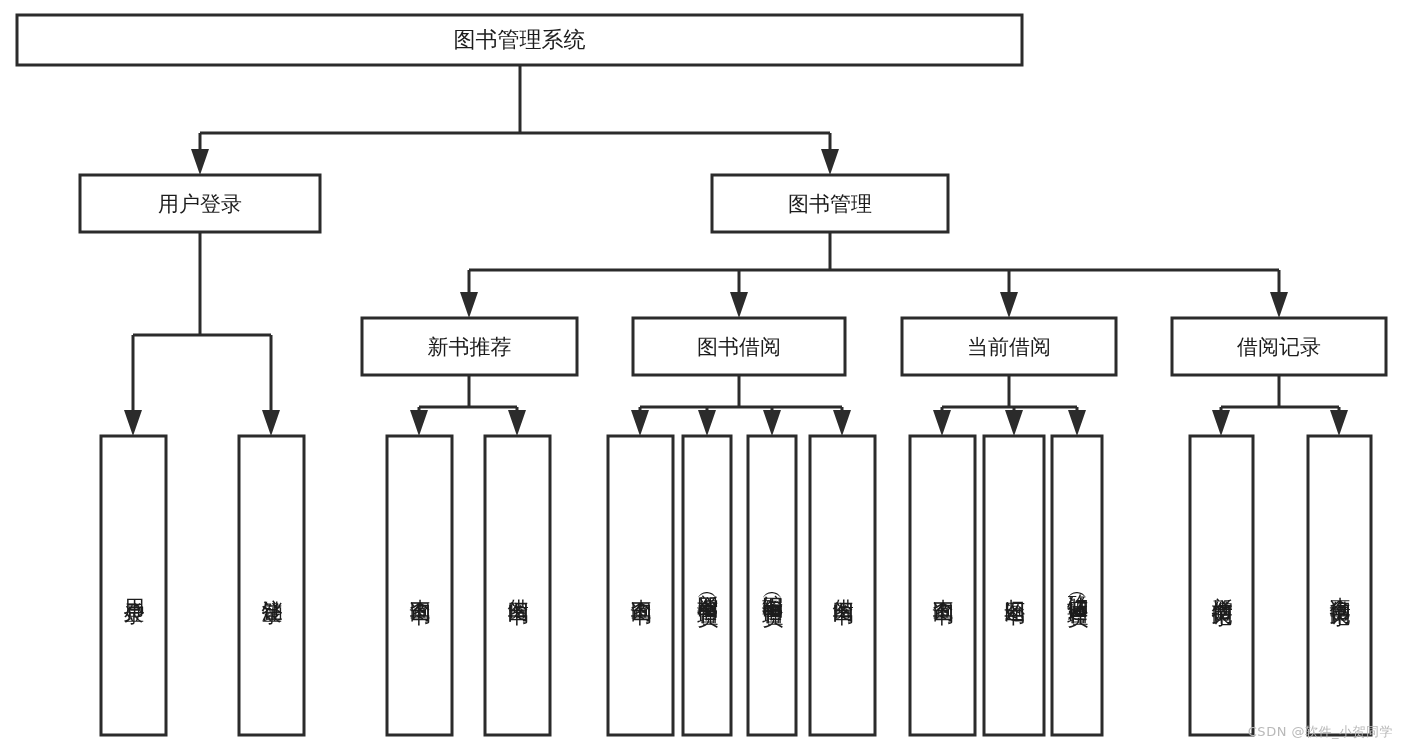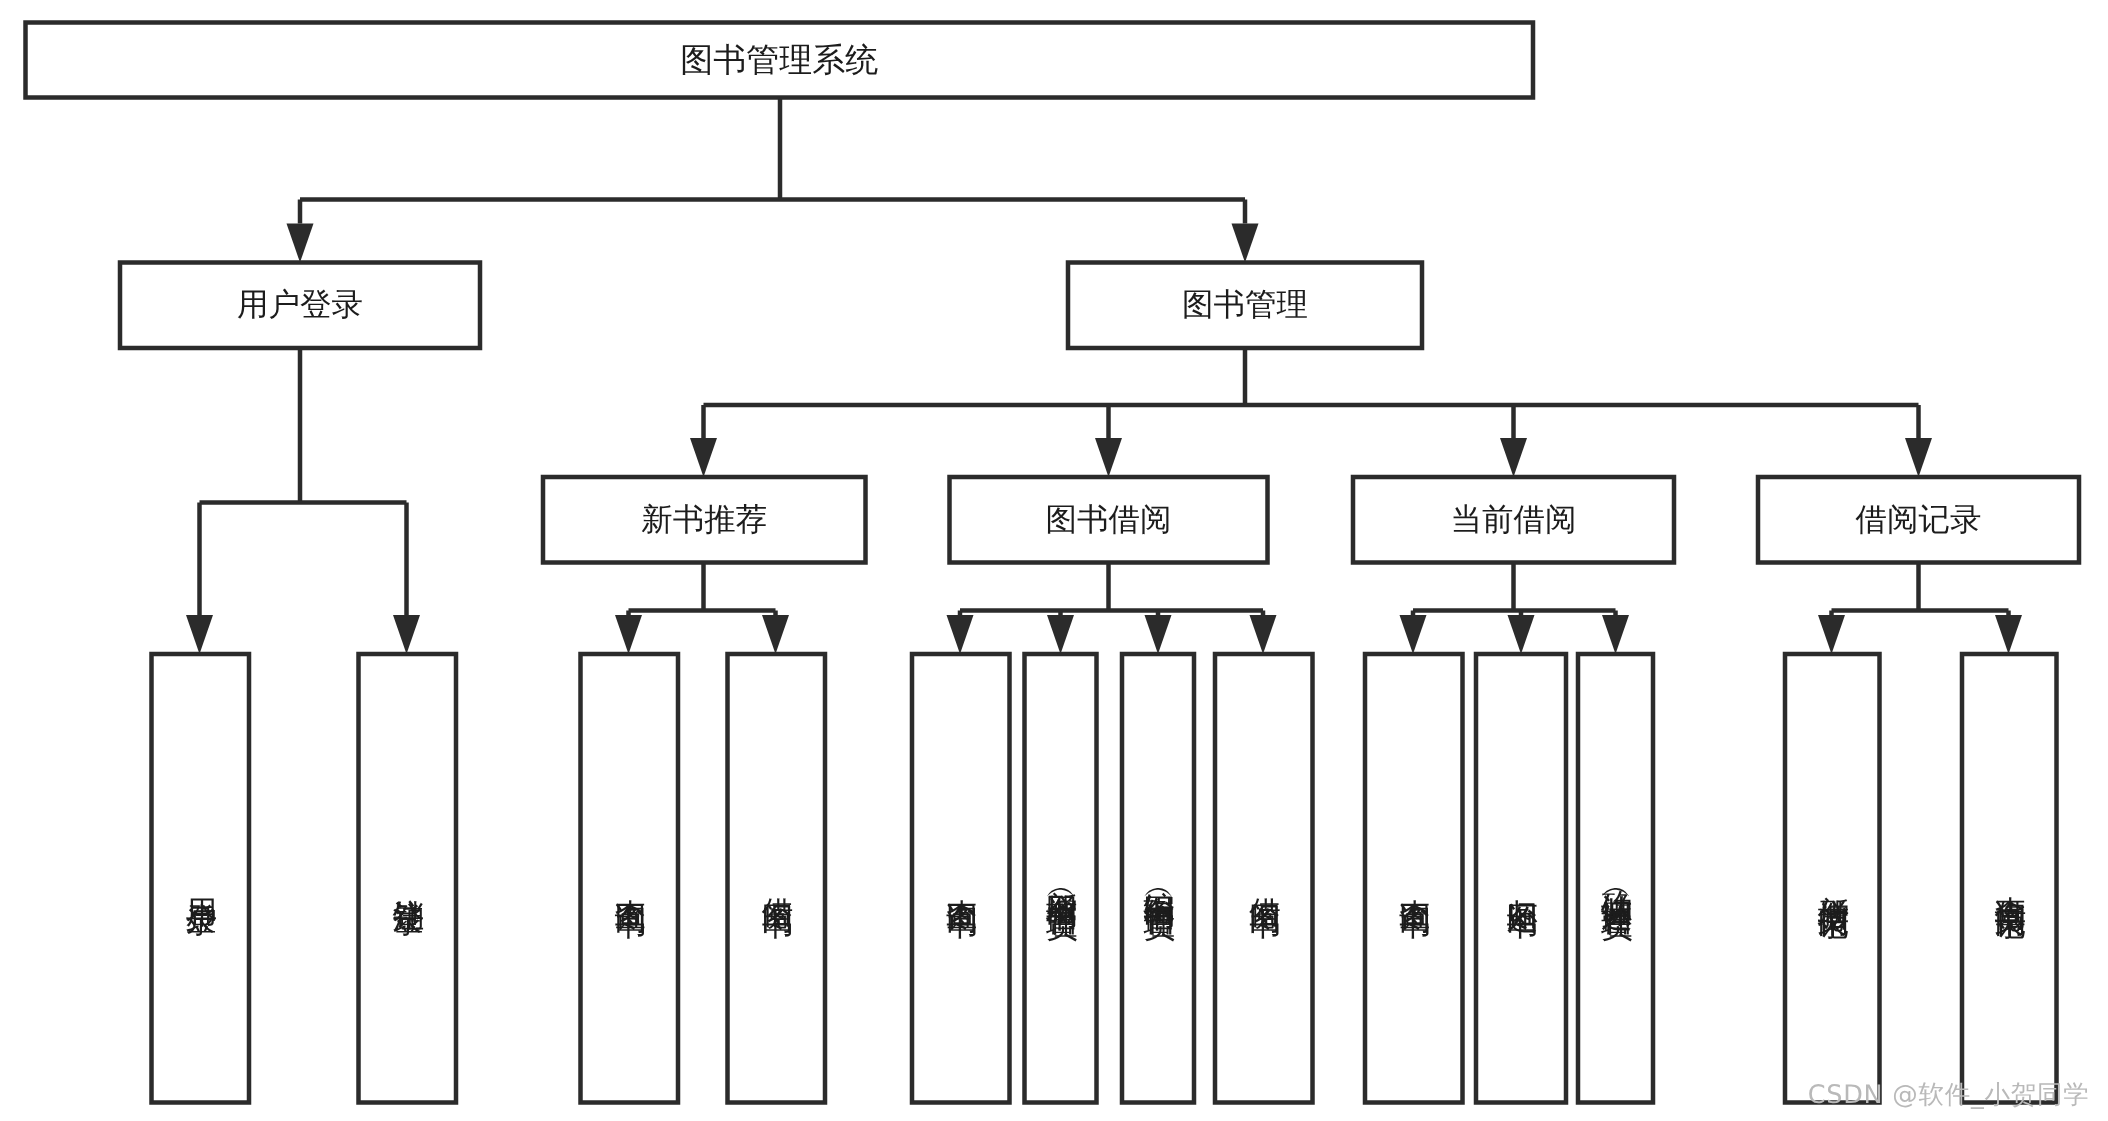--- a/index.html
+++ b/index.html
@@ -69,21 +69,21 @@
     line-height: 1.12;
     letter-spacing: 2px;
     color: #1c1c1c;
     white-space: nowrap;
   }
   .watermark {
     position: absolute;
     right: 12px;
     bottom: 6px;
     font-family: "DejaVu Sans", "Liberation Sans", sans-serif;
-    font-size: 17px;
+    font-size: 13px;
     color: #b9b9b9;
     letter-spacing: 0.5px;
     user-select: none;
   }
 </style>
 </head>
 <body>
 
 <div id="diagram-root">
   <svg id="flowchart" viewBox="0 0 1405 747" xmlns="http://www.w3.org/2000/svg">

